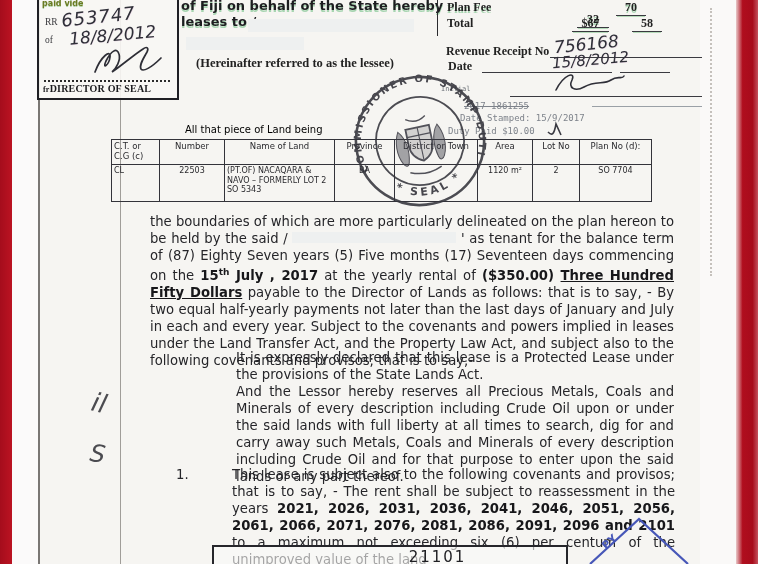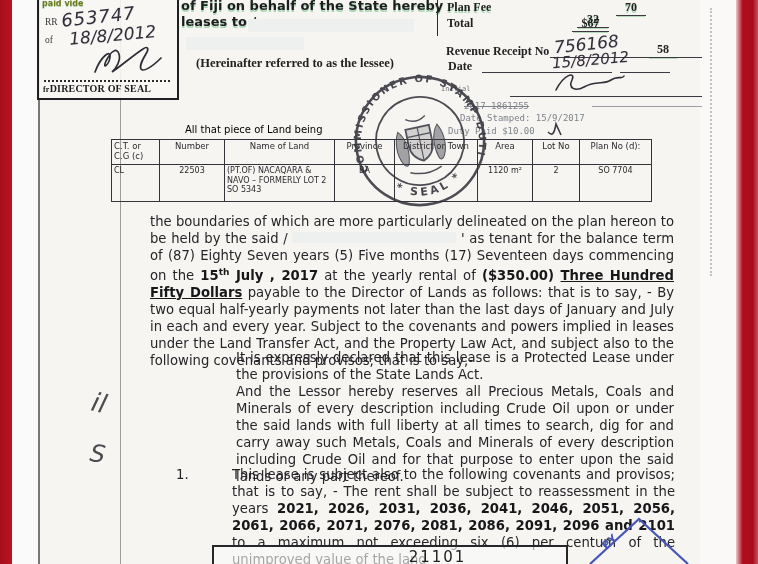--- a/index.html
+++ b/index.html
@@ -92,21 +92,21 @@
   <div class="abs redact" style="left:248px;top:19px;width:166px;height:13px;"></div>
   <div class="abs redact" style="left:186px;top:37px;width:118px;height:13px;"></div>
   <div class="abs hereinafter serif" style="left:196px;top:56px;">(Hereinafter referred to as the lessee)</div>
 
   <div class="abs vline" style="left:437px;top:0;height:36px;"></div>
   <div class="abs fee-lbl serif gfringe" style="left:447px;top:0px;">Plan Fee</div>
   <div class="abs fee-amt serif gfringe" style="left:577px;top:12px;width:32px;">32</div>
   <div class="abs fee-amt serif gfringe" style="left:616px;top:0px;width:30px;">70</div>
   <div class="abs fee-lbl serif" style="left:447px;top:16px;">Total</div>
   <div class="abs fee-amt serif" style="left:572px;top:16px;width:37px;">$67</div>
-  <div class="abs fee-amt serif" style="left:648px;top:16px;width:30px;margin-top:26px;">58</div>
+  <div class="abs fee-amt serif" style="left:632px;top:16px;width:30px;">58</div>
 
   <div class="abs fee-lbl serif" style="left:446px;top:44px;">Revenue Receipt No</div>
   <div class="abs hw" style="left:554px;top:34px;font-size:17px;transform:rotate(-6deg);">756168</div>
   <div class="abs hline" style="left:550px;top:57px;width:152px;"></div>
   <div class="abs fee-lbl serif" style="left:448px;top:59px;">Date</div>
   <div class="abs hw" style="left:552px;top:51px;font-size:15px;transform:rotate(-5deg);">15/8/2012</div>
   <div class="abs hline" style="left:482px;top:72px;width:130px;"></div>
   <div class="abs hline" style="left:620px;top:72px;width:50px;"></div>
   <svg class="abs" style="left:548px;top:70px;" width="78" height="28" viewBox="0 0 78 28">
     <path d="M8,20 C16,4 28,1 24,10 C20,18 27,22 36,17 C48,10 56,15 63,10 C70,5 74,10 76,6" fill="none" stroke="#2f2f38" stroke-width="1.6" stroke-linecap="round"></path>

